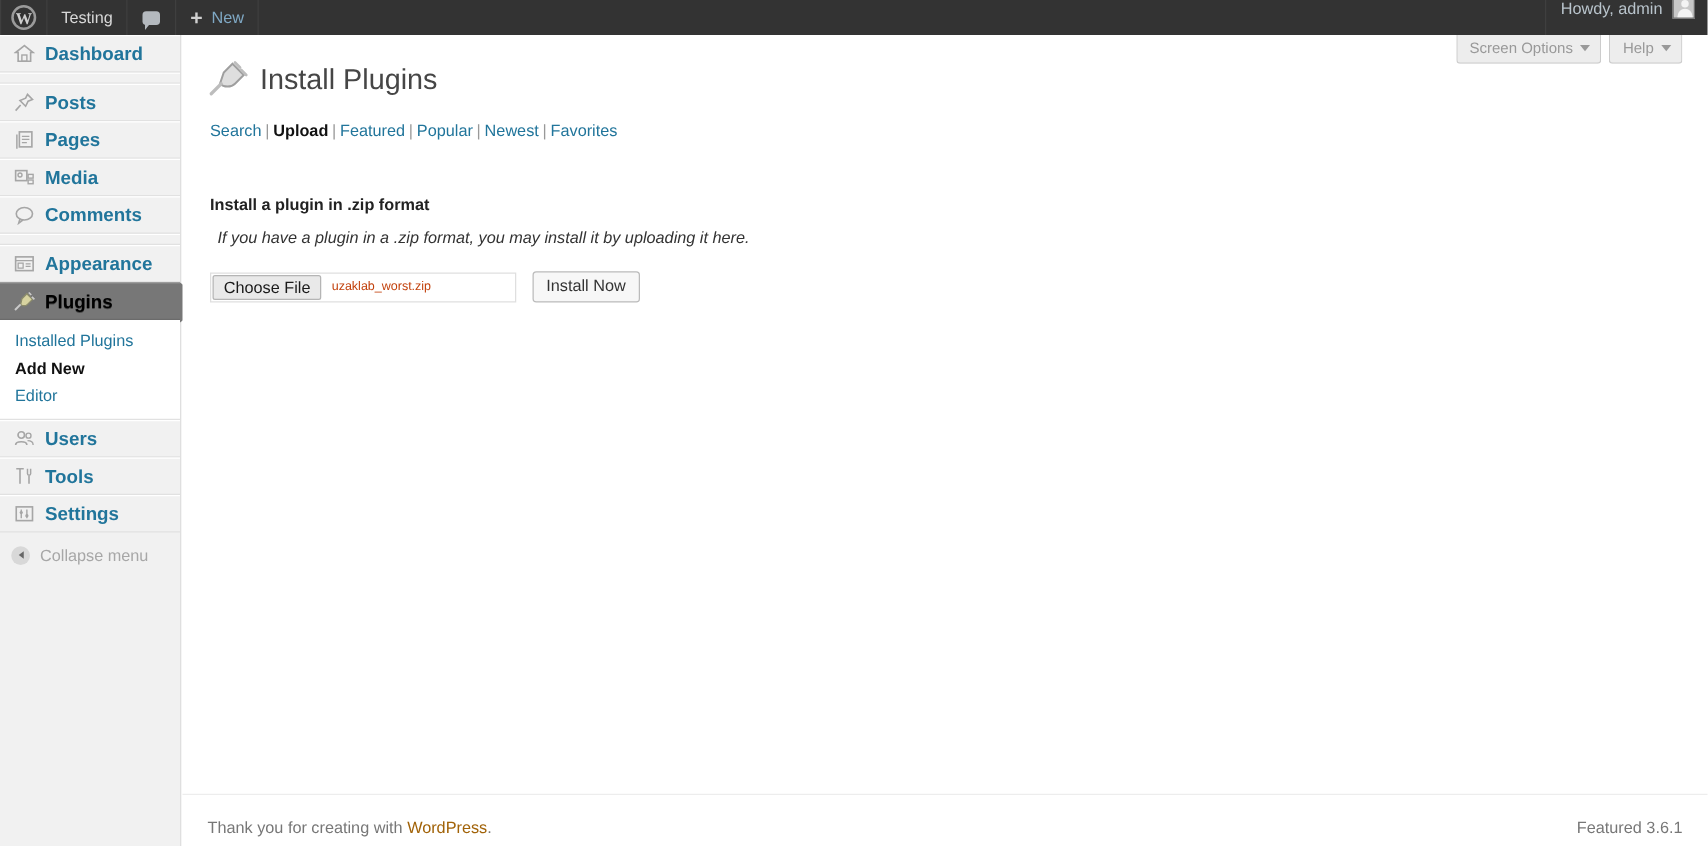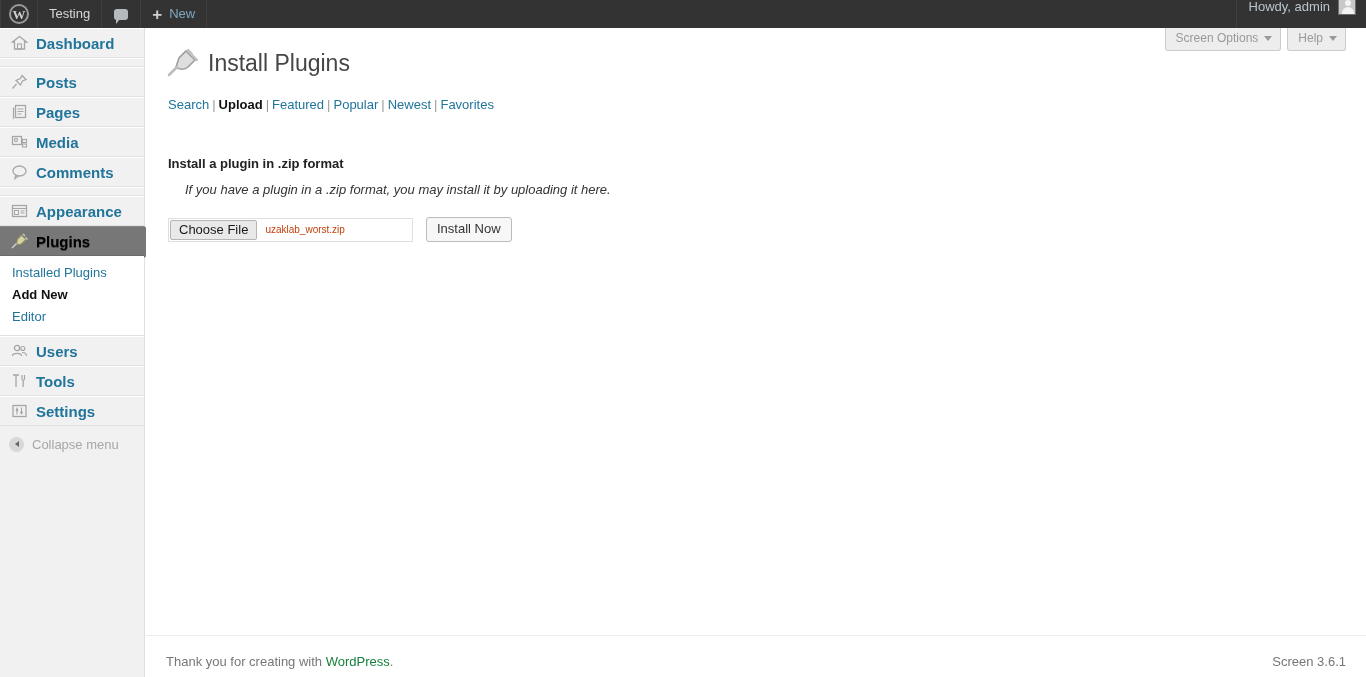--- a/index.html
+++ b/index.html
@@ -247,21 +247,21 @@
   }
   .tab-sep { color: #999; padding: 0 3px; }
   h4.upload-head {
     margin: 42px 0 0 2px;
     font-size: 13px;
     font-weight: bold;
     color: #222;
     line-height: 16px;
   }
   p.upload-desc {
-    margin: 10px 0 0 19px;
+    margin: 10px 0 0 8px;
     font-size: 13px;
     font-style: italic;
     color: #333;
     line-height: 16px;
   }
   .upload-form {
     margin: 19px 0 0 2px;
     display: flex;
     align-items: center;
   }
@@ -308,21 +308,21 @@
     position: absolute;
     bottom: 0; left: 0;
     width: 1220px;
     padding: 10px 20px 0 20px;
     border-top: 1px solid #ededed;
     height: 42px;
     display: flex;
     align-items: center;
   }
   #wpfooter .left { font-size: 13px; color: #777; }
-  #wpfooter .left a { color: #15803d; text-decoration: none; cursor: pointer; }
+  #wpfooter .left a { color: #a16207; text-decoration: none; cursor: pointer; }
   #wpfooter .right { margin-left: auto; font-size: 13px; color: #777; }
 </style>
 </head>
 <body>
 
 <div id="adminbar">
   <div class="ab-item ab-wp-logo first">
     <span class="wp-mark">W</span>
   </div>
   <div class="ab-item">
@@ -510,16 +510,16 @@
         <span class="choose-btn">Choose File</span>
         <span class="file-name">uzaklab_worst.zip</span>
       </div>
       <button class="install-btn">Install Now</button>
     </div>
 
   </div>
 
   <div id="wpfooter">
     <div class="left"><span>Thank you for creating with </span><a>WordPress</a><span>.</span></div>
-    <div class="right">Screen 3.6.1</div>
+    <div class="right">Featured 3.6.1</div>
   </div>
 
 </div>
 
 </body></html>

